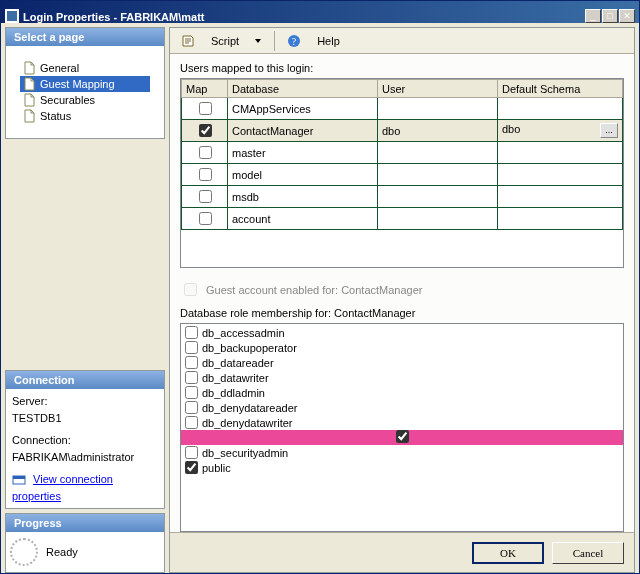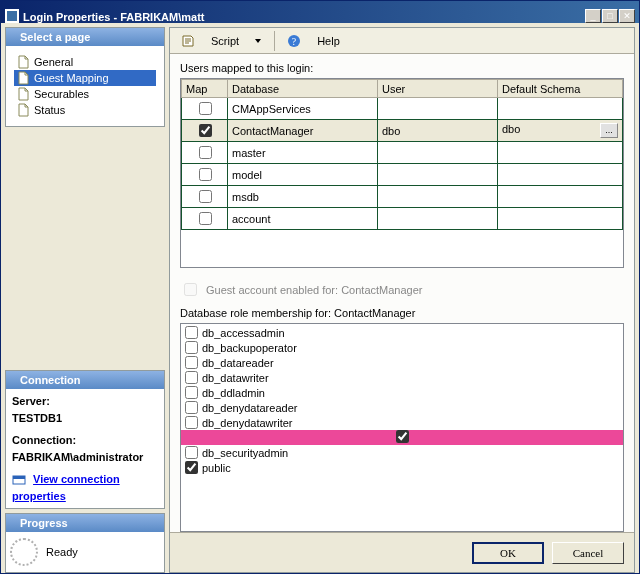--- a/index.html
+++ b/index.html
@@ -22,29 +22,29 @@
   .titlebar .title { flex:1; font-weight:bold; font-size:11px; }
   .winbtns { display:flex; gap:1px; }
   .winbtn { width:16px; height:14px; background:#d4d0c8; border:1px solid #fff; border-right-color:#404040; border-bottom-color:#404040; display:flex; align-items:center; justify-content:center; font-size:9px; line-height:1;}
   .body { flex:1; display:flex; padding:4px 4px 0 4px; gap:4px; overflow:hidden;}
   .leftpane {
     width: 160px; display:flex; flex-direction:column; gap:4px;
   }
   .panel { background:#fff; border:1px solid #919b9c; display:flex; flex-direction:column;}
   .panel-header {
     background: linear-gradient(to bottom,#8db2e3,#5a8ac6);
-    color:#fff; font-weight:bold; padding:3px 14px; font-size:11px;
+    color:#fff; font-weight:bold; padding:3px 8px; font-size:11px;
   }
   .panel-body { padding:4px 4px; }
-  .navlist { padding:8px; }
+  .navlist { padding:14px; }
   .nav-item { display:flex; align-items:center; gap:4px; padding:1px 2px; cursor:default;}
   .nav-item.selected { background:#316ac5; color:#fff; }
   .nav-item .navicon { width:14px; height:14px; display:inline-block; }
   .navicon svg { width:14px; height:14px; }
-  .conn-info { padding:4px 6px; line-height:1.5;font-weight:bold; }
+  .conn-info { padding:4px 6px; line-height:1.5; }
   .link { color:#0000ee; text-decoration:underline; cursor:pointer; }
   .conn-icon { width:14px; height:14px; display:inline-block; vertical-align:middle; margin-right:4px;}
   .progress-icon {
     width:28px; height:28px; border:2px dotted #b0b0b0; border-radius:50%; display:inline-block; vertical-align:middle;
   }
   .progress-row { display:flex; align-items:center; gap:8px; padding:6px 4px;}
   .rightpane { flex:1; display:flex; flex-direction:column; background:#fcfcfa; border:1px solid #919b9c; }
   .toolbar { height:26px; border-bottom:1px solid #adaa9c; background:#f1efe2; display:flex; align-items:center; padding:0 4px; gap:2px;}
   .tbtn { display:flex; align-items:center; gap:16px; padding:2px 6px; border:1px solid transparent; }
   .tbtn .tbicon { width:14px; height:14px; display:inline-block;}

